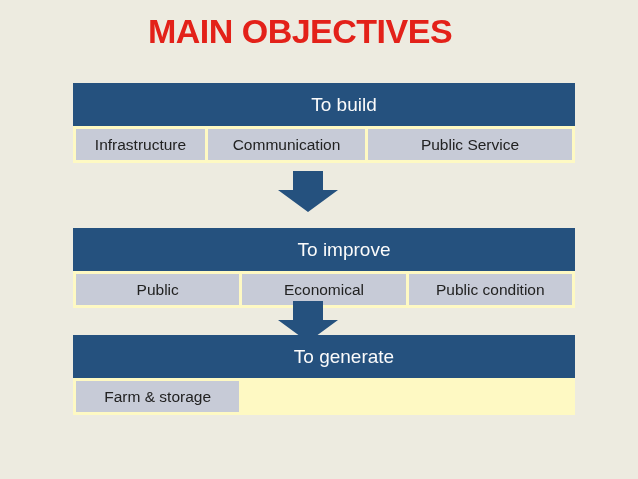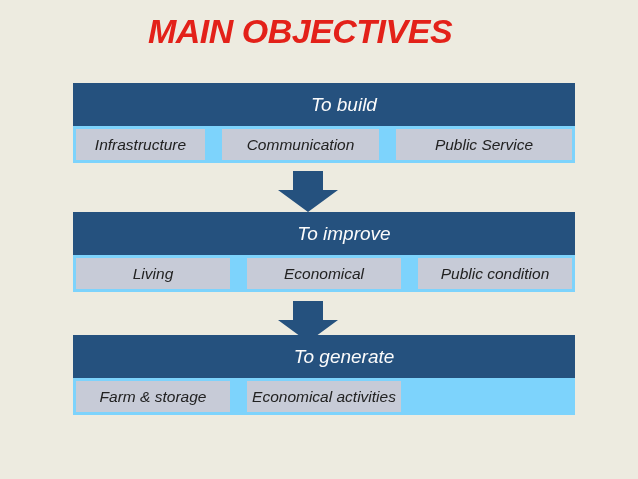--- a/index.html
+++ b/index.html
@@ -2,21 +2,20 @@
 <html><head>
 <meta charset="utf-8">
 <style>
   html,body { margin:0; padding:0; }
   .slide {
     position:relative;
     width:638px; height:479px;
     background:#EDEBE0;
     font-family:"Liberation Sans", sans-serif;
     overflow:hidden;
-    font-style:italic;
   }
   .title {
     position:absolute;
     top:12px; left:0; width:600px;
     text-align:center;
     font-size:34px;
     font-weight:700;
     letter-spacing:-0.5px;
     color:#E32119;
   }
@@ -27,35 +26,35 @@
   .objective .head {
     height:43px;
     background:#25517E;
     color:#FBFBFB;
     display:flex; align-items:center; justify-content:center;
     font-size:19px;
     padding-left:40px;
   }
   .objective .cells {
     display:grid;
-    gap:17px;
+    gap:3px;
     padding:3px;
-    background:#7dd3fc;
+    background:#fef9c3;
   }
   .cols-build { grid-template-columns:129px 157px 1fr; }
   .cols-equal { grid-template-columns:1fr 1fr 1fr; }
   .objective .cell {
     background:#C7CBD7;
     color:#222222;
     height:31px;
     display:flex; align-items:center; justify-content:center;
     font-size:15.5px;
   }
   #table-build    { top:83px; }
-  #table-improve  { top:212px; }
+  #table-improve  { top:228px; }
   #table-generate { top:335px; }
   .down-arrow { position:absolute; left:278px; width:60px; height:41px; }
   #arrow-1 { top:171px; }
   #arrow-2 { top:301px; }
   .down-arrow svg { display:block; }
 </style>
 </head>
 <body>
 
 <div class="slide">
@@ -73,33 +72,32 @@
 
   <div class="down-arrow" id="arrow-1">
     <svg width="60" height="41" viewBox="0 0 60 41" aria-hidden="true">
       <polygon points="15,0 45,0 45,19 60,19 30,41 0,19 15,19" fill="#25517E"></polygon>
     </svg>
   </div>
 
   <div class="objective" id="table-improve">
     <div class="head">To improve</div>
     <div class="cells cols-equal">
-      <div class="cell">Living</div>
+      <div class="cell">Public</div>
       <div class="cell">Economical</div>
       <div class="cell">Public condition</div>
     </div>
   </div>
 
   <div class="down-arrow" id="arrow-2">
     <svg width="60" height="41" viewBox="0 0 60 41" aria-hidden="true">
       <polygon points="15,0 45,0 45,19 60,19 30,41 0,19 15,19" fill="#25517E"></polygon>
     </svg>
   </div>
 
   <div class="objective" id="table-generate">
     <div class="head">To generate</div>
     <div class="cells cols-equal">
       <div class="cell">Farm &amp; storage</div>
-      <div class="cell">Economical activities</div>
     </div>
   </div>
 
 </div>
 
 </body></html>

